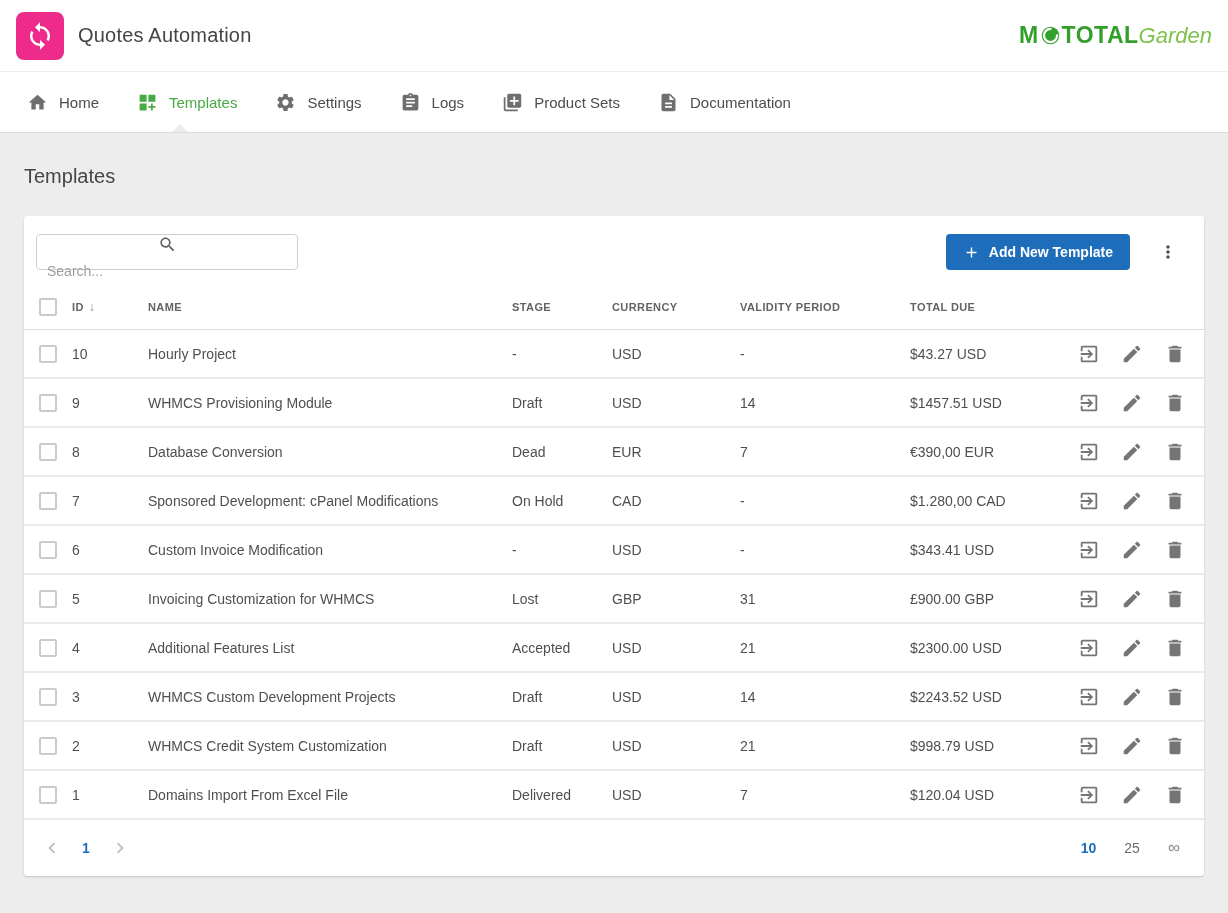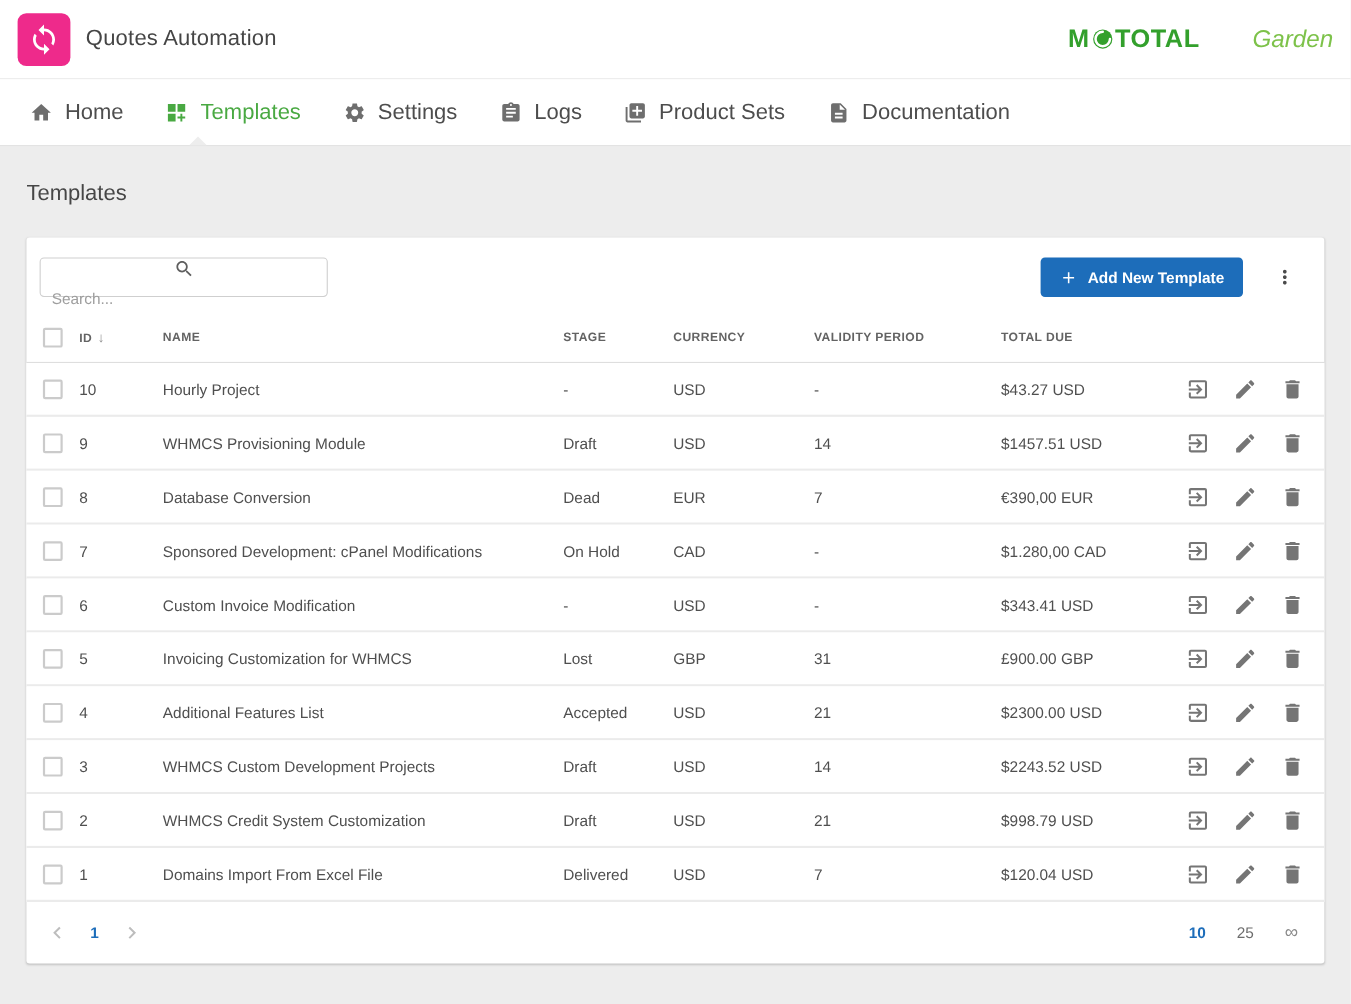--- a/index.html
+++ b/index.html
@@ -34,39 +34,39 @@
     color: #454545;
     font-weight: 400;
     letter-spacing: 0.2px;
   }
   .brand { margin-left: auto; display: flex; align-items: baseline; }
   .brand-main {
     font-size: 23px; font-weight: 700; color: #33a02c; letter-spacing: 0.5px;
     display: inline-flex; align-items: center;
   }
   .brand-o { width: 21px; height: 21px; margin: 0 1px; align-self: center; }
-  .brand-garden { font-size: 22px; font-style: italic; color: #7dc24a; font-weight: 400; margin-left: 48px; }
+  .brand-garden { font-size: 22px; font-style: italic; color: #7dc24a; font-weight: 400; }
 
   
   .nav-bar {
     height: 61px;
     background: #ffffff;
     border-bottom: 1px solid #dcdcdc;
     display: flex;
     align-items: center;
     padding: 0 8px;
     position: relative;
   }
   .nav-item {
     display: flex; align-items: center; gap: 11px;
     padding: 0 19px;
     height: 100%;
     cursor: pointer;
     color: #4d4d4d;
-    font-size: 20px;
+    font-size: 15px;
   }
   .nav-item .nav-icon { color: #6e6e6e; }
   .nav-item .nav-icon svg { width: 21px; height: 21px; }
   .nav-item.active { color: #49a942; }
   .nav-item.active .nav-icon { color: #49a942; }
   .nav-caret {
     position: absolute;
     bottom: 0;
     left: 172px;
     width: 0; height: 0;

